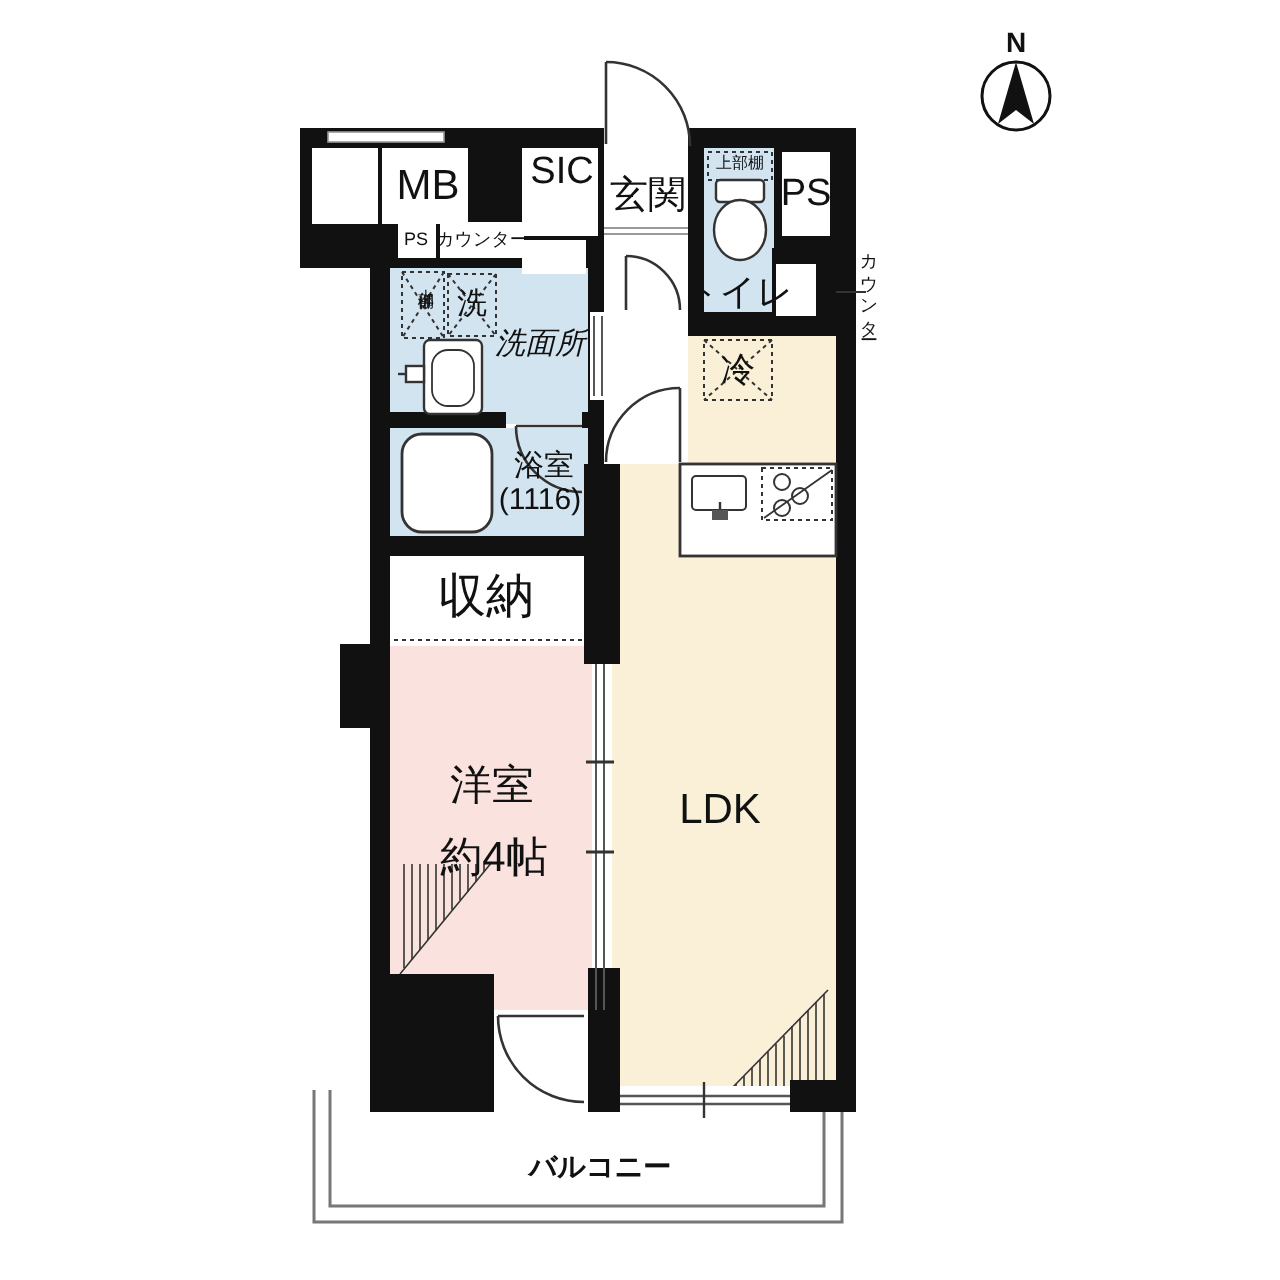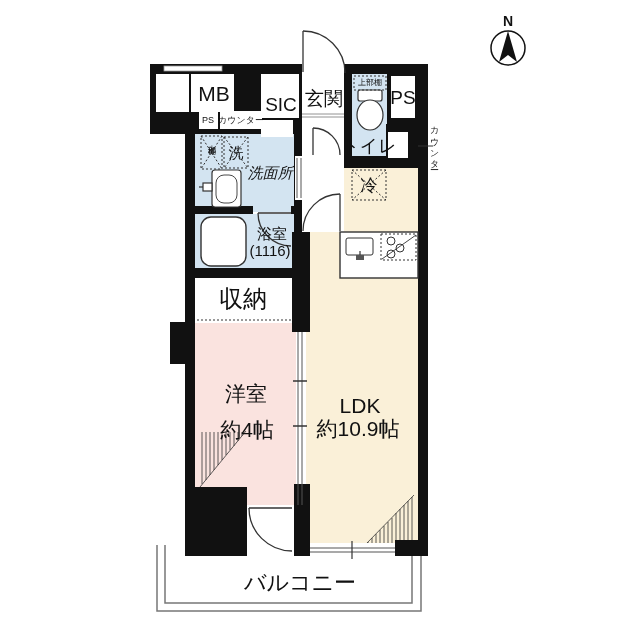--- a/index.html
+++ b/index.html
@@ -6,21 +6,21 @@
   body{font-family:"Liberation Sans","DejaVu Sans",sans-serif;}
   #canvas{position:relative;width:640px;height:640px;background:#fff;overflow:hidden;}
   #plan-svg{position:absolute;left:0;top:0;}
   .lbl{position:absolute;transform:translate(-50%,-50%);color:#111;white-space:nowrap;
        line-height:1;text-align:center;}
   .lbl.v{writing-mode:vertical-rl;text-orientation:upright;transform:translate(-50%,0);
        white-space:normal;letter-spacing:1px;}
   .s21{font-size:21px;}
   .s19{font-size:19px;}
   .s24{font-size:24px;}
-  .s22{font-size:22px;}
+  .s22{font-size:14px;font-weight:bold;}
   .s17{font-size:17px;}
   .s15{font-size:15px;}
   .s13{font-size:18px;}
   .s9{font-size:9px;}
   .s8{font-size:8px;font-family:Liberation Mono, monospace;}
   .s14b{font-size:14px;font-weight:bold;}
 </style>
 </head>
 <body>
 
@@ -210,21 +210,21 @@
 
   <g>
     <circle cx="508" cy="48" r="17" fill="none" stroke="#111" stroke-width="1.5"></circle>
     <path d="M508,31 L517,62 L508,55 L499,62 Z" fill="#111" stroke="none"></path>
   </g>
 </svg>
 
   <div class="lbl s14b" style="left:508px;top:21px;">N</div>
 
   <div class="lbl s21" style="left:214px;top:93px;">MB</div>
-  <div class="lbl s19" style="left:281px;top:104px;">SIC</div>
+  <div class="lbl s19" style="left:281px;top:86px;">SIC</div>
   <div class="lbl s19" style="left:324px;top:98px;">玄関</div>
   <div class="lbl s19" style="left:403px;top:97px;">PS</div>
   <div class="lbl s9" style="left:208px;top:120px;">PS</div>
   <div class="lbl s9" style="left:241px;top:120px;">カウンター</div>
 
   <div class="lbl s8" style="left:370px;top:83px;">上部棚</div>
   <div class="lbl s13" style="left:369px;top:146px;">トイレ</div>
   <div class="lbl v s9" style="left:434px;top:120px;">カウンター</div>
 
   <div class="lbl v s8" style="left:211px;top:138px;">上部棚</div>
@@ -234,16 +234,15 @@
   <div class="lbl s15" style="left:272px;top:233px;">浴室</div>
   <div class="lbl s15" style="left:270px;top:250px;">(1116)</div>
 
   <div class="lbl s24" style="left:243px;top:299px;">収納</div>
   <div class="lbl s17" style="left:369px;top:185px;">冷</div>
 
   <div class="lbl s21" style="left:246px;top:393px;">洋室</div>
   <div class="lbl s21" style="left:247px;top:429px;">約4帖</div>
 
   <div class="lbl s21" style="left:360px;top:405px;">LDK</div>
-  <div class="lbl s21" style="left:358px;top:428px;">約10.9帖</div>
 
   <div class="lbl s22" style="left:300px;top:583px;">バルコニー</div>
 </div>
 
 </body></html>

